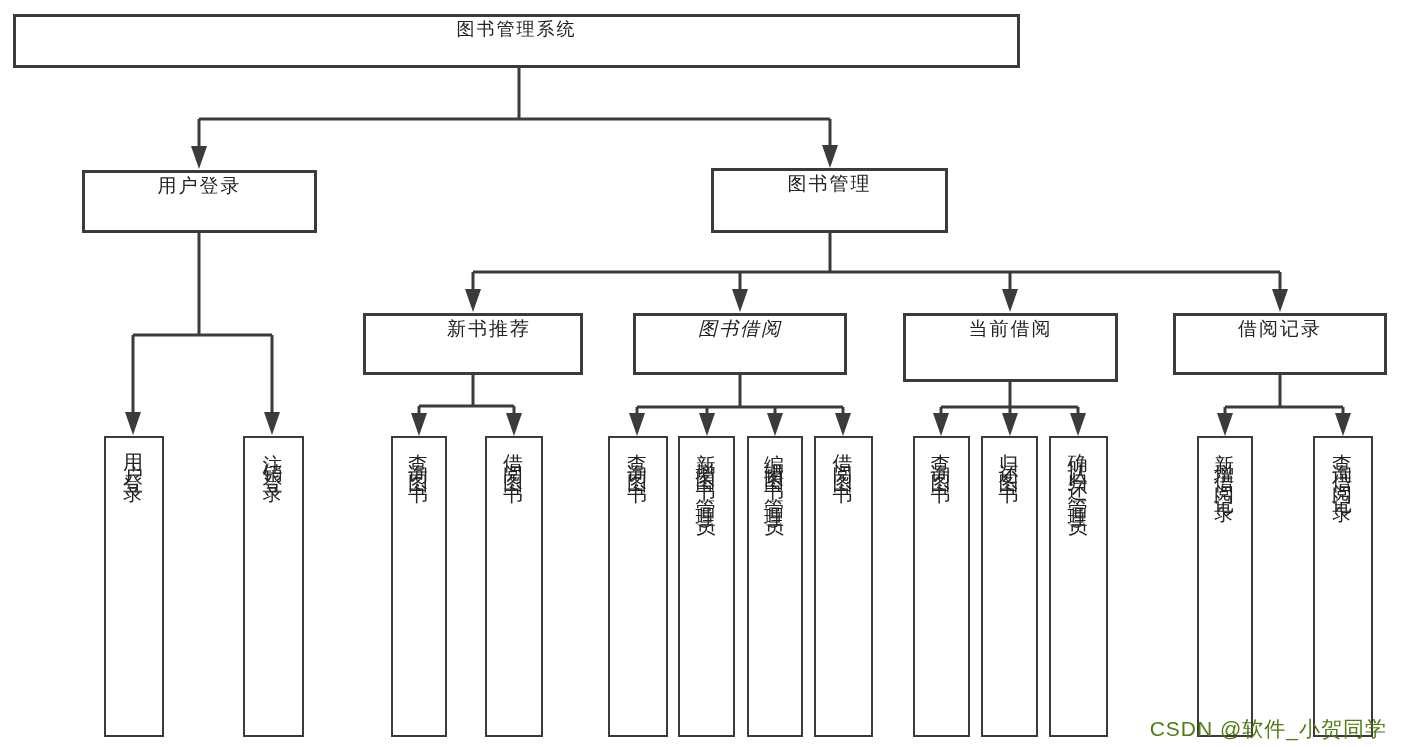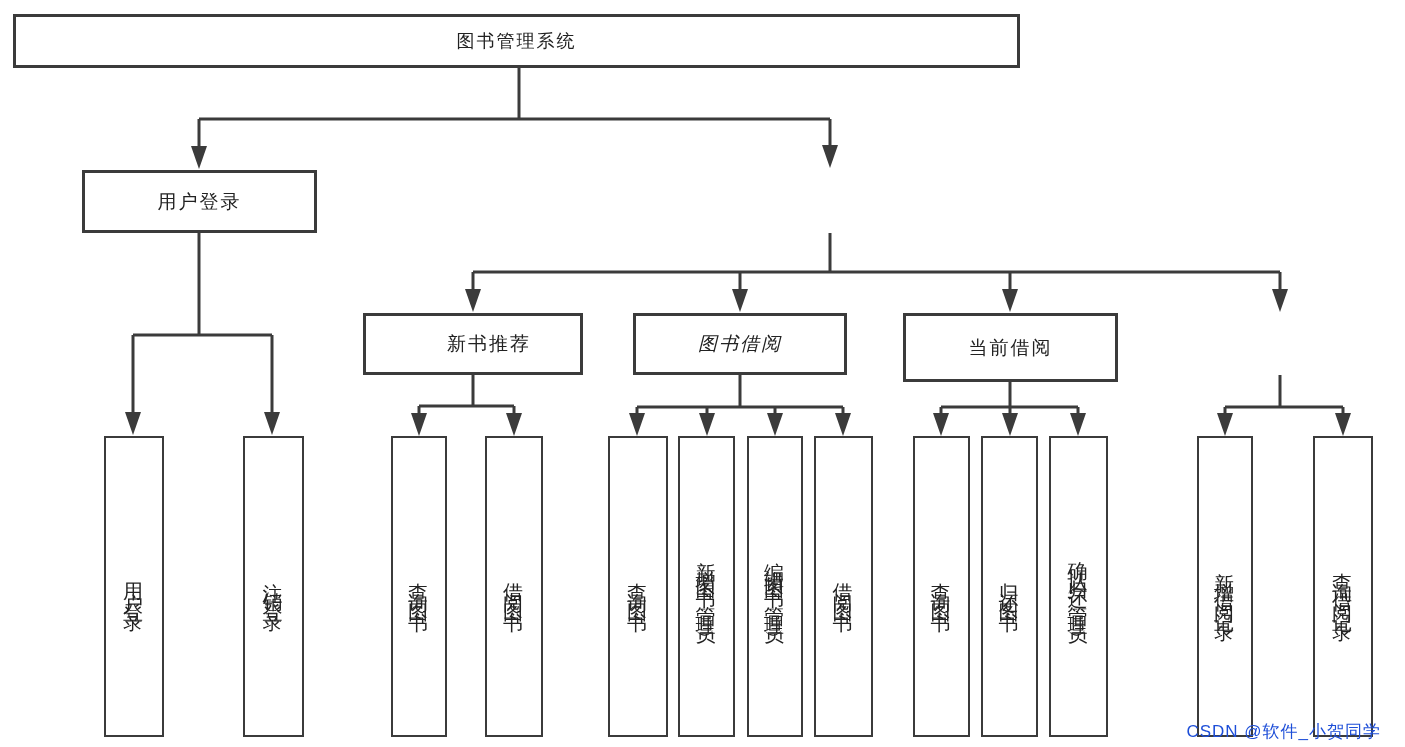--- a/index.html
+++ b/index.html
@@ -16,42 +16,42 @@
     left: 0; top: 0;
     width: 1405px; height: 747px;
     pointer-events: none;
   }
   .node {
     position: absolute;
     box-sizing: border-box;
     background: #ffffff;
     border: 3px solid #3b3b3b;
     display: flex;
-    align-items: center;
+    align-items: flex-start;
     justify-content: center;
     color: #222222;
   }
   .node.root  { font-size: 18px; letter-spacing: 2px; }
   .node.h-box { font-size: 19px; letter-spacing: 2px; }
   .node.leaf  { border-width: 2px; }
   .leaf .vtext {
     writing-mode: vertical-rl;
     text-orientation: mixed;
     font-size: 20px;
     letter-spacing: 10px;
     color: #222222;
     white-space: nowrap;
   }
   .watermark {
     position: absolute;
-    right: 24px;
+    right: 18px;
     bottom: 4px;
-    font-size: 17px;
+    font-size: 21px;
     letter-spacing: 1px;
-    color: #1d4ed8;
+    color: #4d7c0f;
     z-index: 5;
   }
 </style>
 </head>
 <body>
 
 <div class="canvas">
 
   <svg class="connectors" viewBox="0 0 1405 747" xmlns="http://www.w3.org/2000/svg">
     <g stroke="#3b3b3b" stroke-width="3" fill="none">
@@ -119,29 +119,35 @@
     </g>
   </svg>
 
   <div class="node root" style="left:13px; top:14px; width:1007px; height:54px;">
     <span>图书管理系统</span>
   </div>
 
   <div class="node h-box" style="left:82px; top:170px; width:235px; height:63px;">
     <span>用户登录</span>
   </div>
+  <div class="node h-box" style="left:711px; top:168px; width:237px; height:65px;">
+    <span>图书管理</span>
+  </div>
 
   <div class="node h-box" style="left:363px; top:313px; width:220px; height:62px;padding-left:32px;">
     <span>新书推荐</span>
   </div>
   <div class="node h-box" style="left:633px; top:313px; width:214px; height:62px;font-style:italic;">
     <span>图书借阅</span>
   </div>
   <div class="node h-box" style="left:903px; top:313px; width:215px; height:69px;">
     <span>当前借阅</span>
+  </div>
+  <div class="node h-box" style="left:1173px; top:313px; width:214px; height:62px;">
+    <span>借阅记录</span>
   </div>
 
   <div class="node leaf" style="left:104px; top:436px; width:60px; height:301px;">
     <span class="vtext">用户登录</span>
   </div>
   <div class="node leaf" style="left:243px; top:436px; width:61px; height:301px;">
     <span class="vtext">注销登录</span>
   </div>
 
   <div class="node leaf" style="left:391px; top:436px; width:56px; height:301px;">

